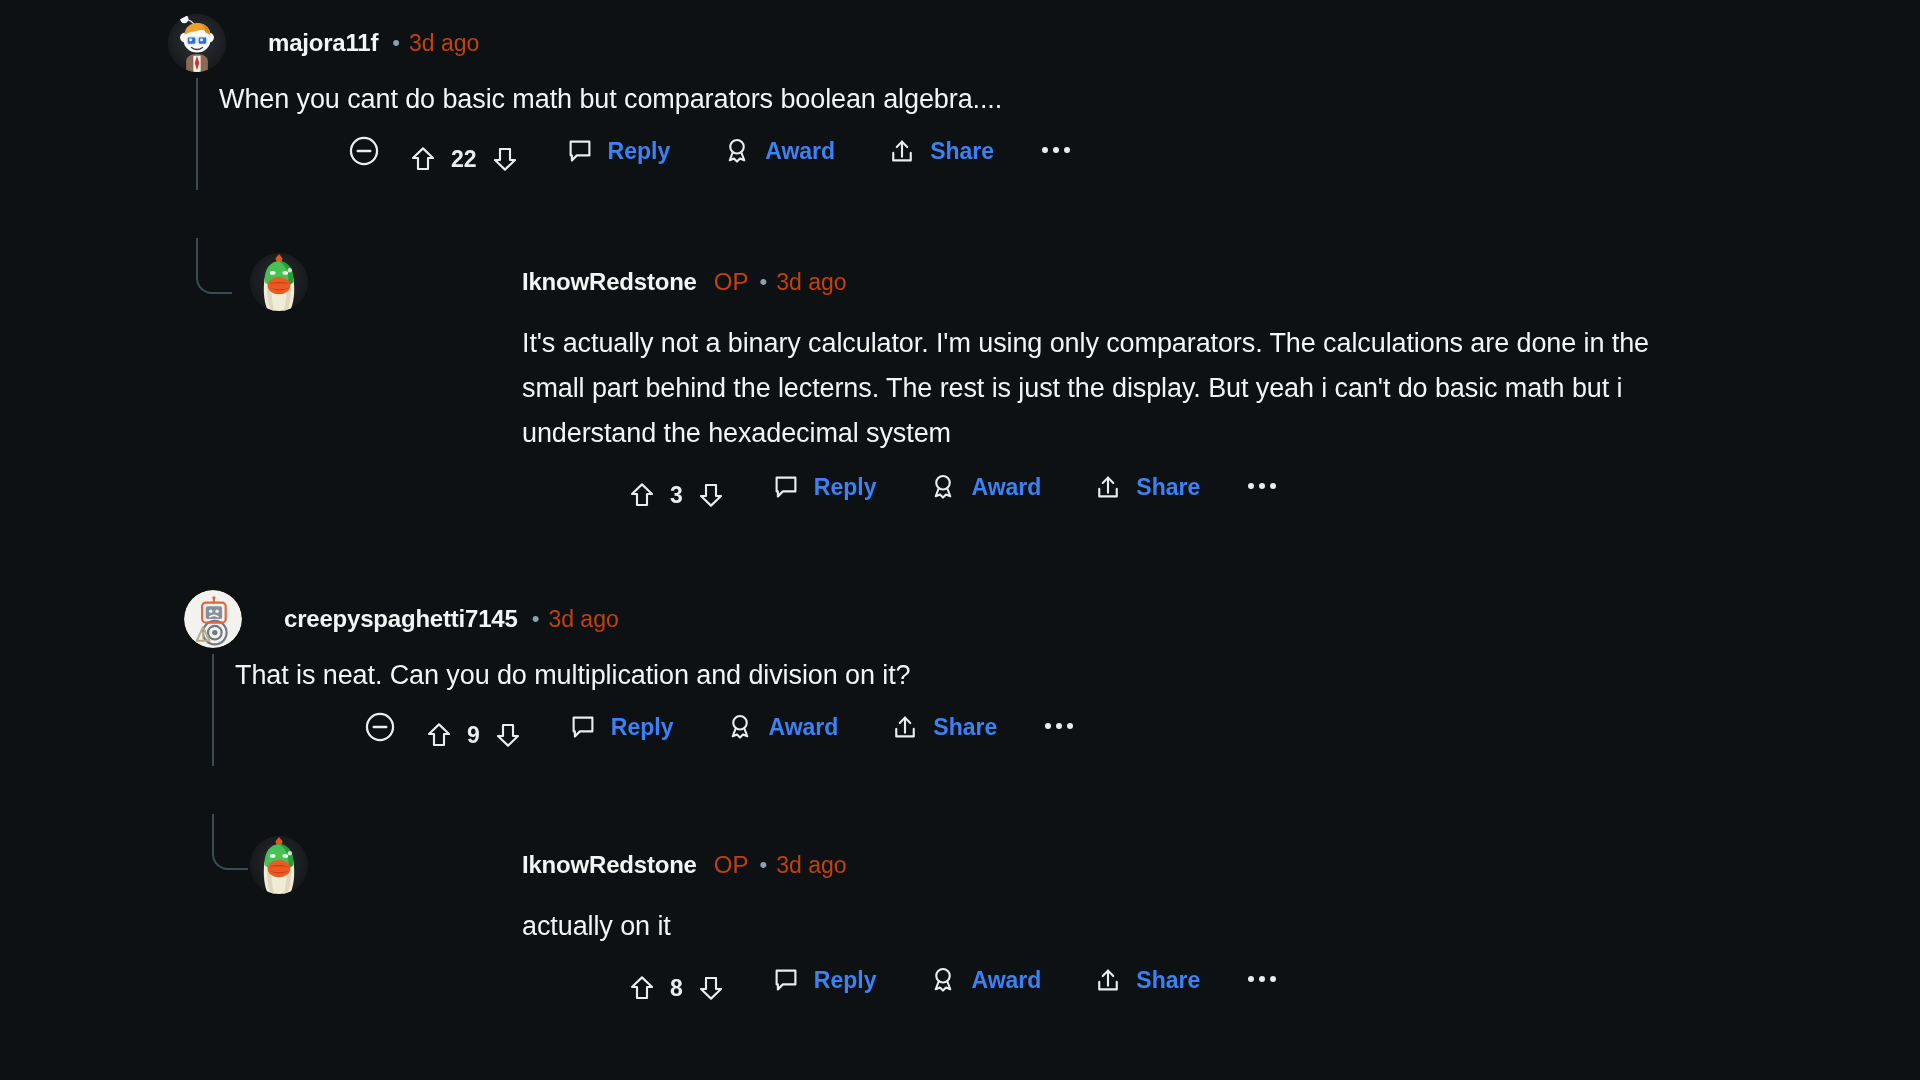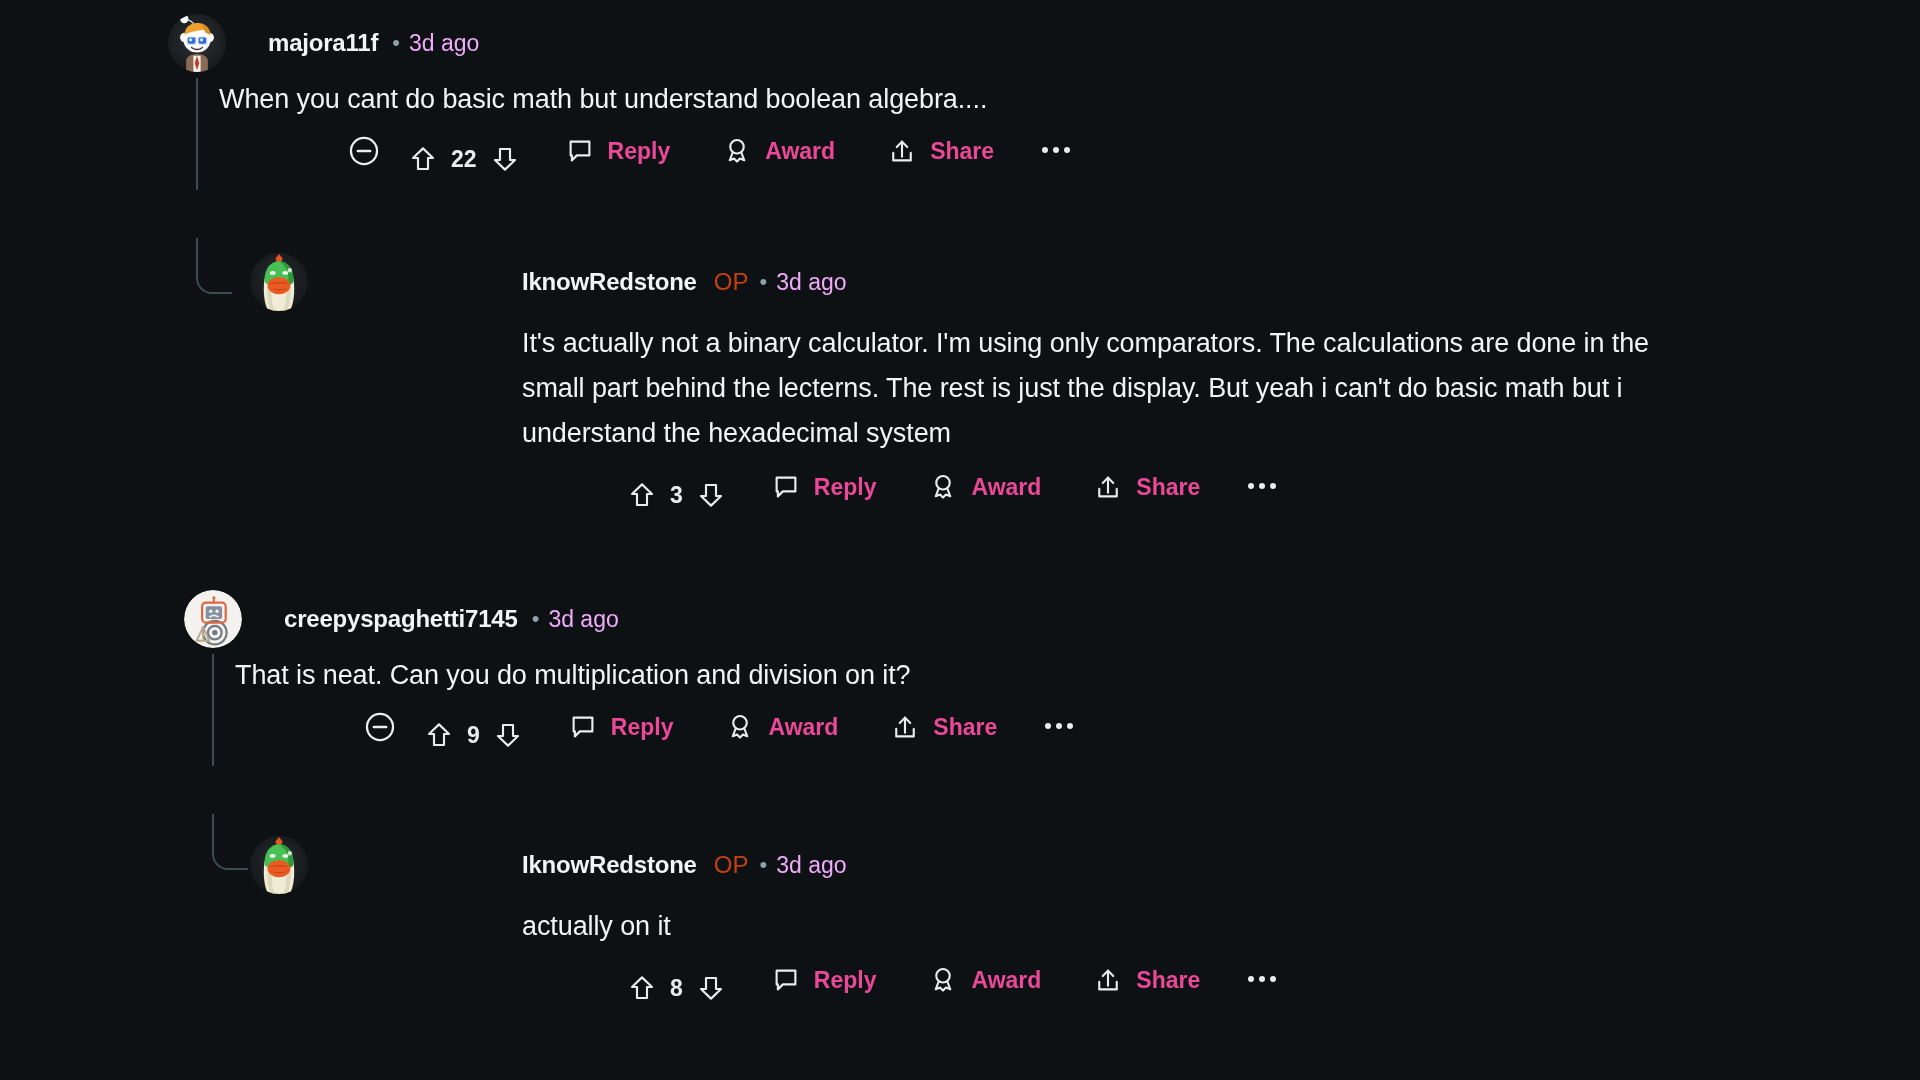--- a/index.html
+++ b/index.html
@@ -64,21 +64,21 @@
     margin-left: 17px;
     white-space: nowrap;
   }
   .dot-sep {
     color: #8ba2ad;
     font-size: 22px;
     margin: 0 9px 0 14px;
   }
   .op-tag + .dot-sep { margin-left: 11px; }
   .ago {
-    color: #f0abfc;
+    color: #c2410c;
     font-size: 23px;
     white-space: nowrap;
   }
 
   
   .c-body {
     color: #f2f4f5;
     font-size: 27px;
     line-height: 45px;
     letter-spacing: -0.1px;
@@ -130,21 +130,21 @@
 
   .act-btn {
     display: flex;
     align-items: center;
     gap: 13px;
     padding: 0 12px;
     margin-right: 28px;
     height: 46px;
   }
   .act-btn .lbl {
-    color: #ec4899;
+    color: #3b82f6;
     font-size: 23px;
     font-weight: 700;
   }
   .act-icon {
     width: 30px;
     height: 30px;
     display: flex;
     align-items: center;
     justify-content: center;
   }
@@ -218,21 +218,21 @@
         <path d="M26 37 Q32 41.5 38 37" stroke="#3a3a3a" stroke-width="1.5" fill="none" stroke-linecap="round"></path>
       </svg>
     </div>
 
     <div class="c-head top-head">
       <span class="uname">majora11f</span>
       <span class="dot-sep">•</span>
       <span class="ago">3d ago</span>
     </div>
 
-    <div class="c-body top-body">When you cant do basic math but understand boolean algebra....</div>
+    <div class="c-body top-body">When you cant do basic math but comparators boolean algebra....</div>
 
     <div class="tline" style="left:196px; top:64px; height:112px;"></div>
     <div class="curve" style="left:196px; top:224px; width:36px; height:56px;"></div>
 
     <div class="actions top-actions" style="margin-top:6px; padding-left:173px;">
       <div class="collapse-btn">
         <svg width="34" height="34" viewBox="0 0 24 24" class="icon">
           <circle cx="12" cy="12" r="9.2" fill="none" stroke="#eaedef" stroke-width="1.6"></circle>
           <line x1="7.6" y1="12" x2="16.4" y2="12" stroke="#eaedef" stroke-width="1.7" stroke-linecap="round"></line>
         </svg>

